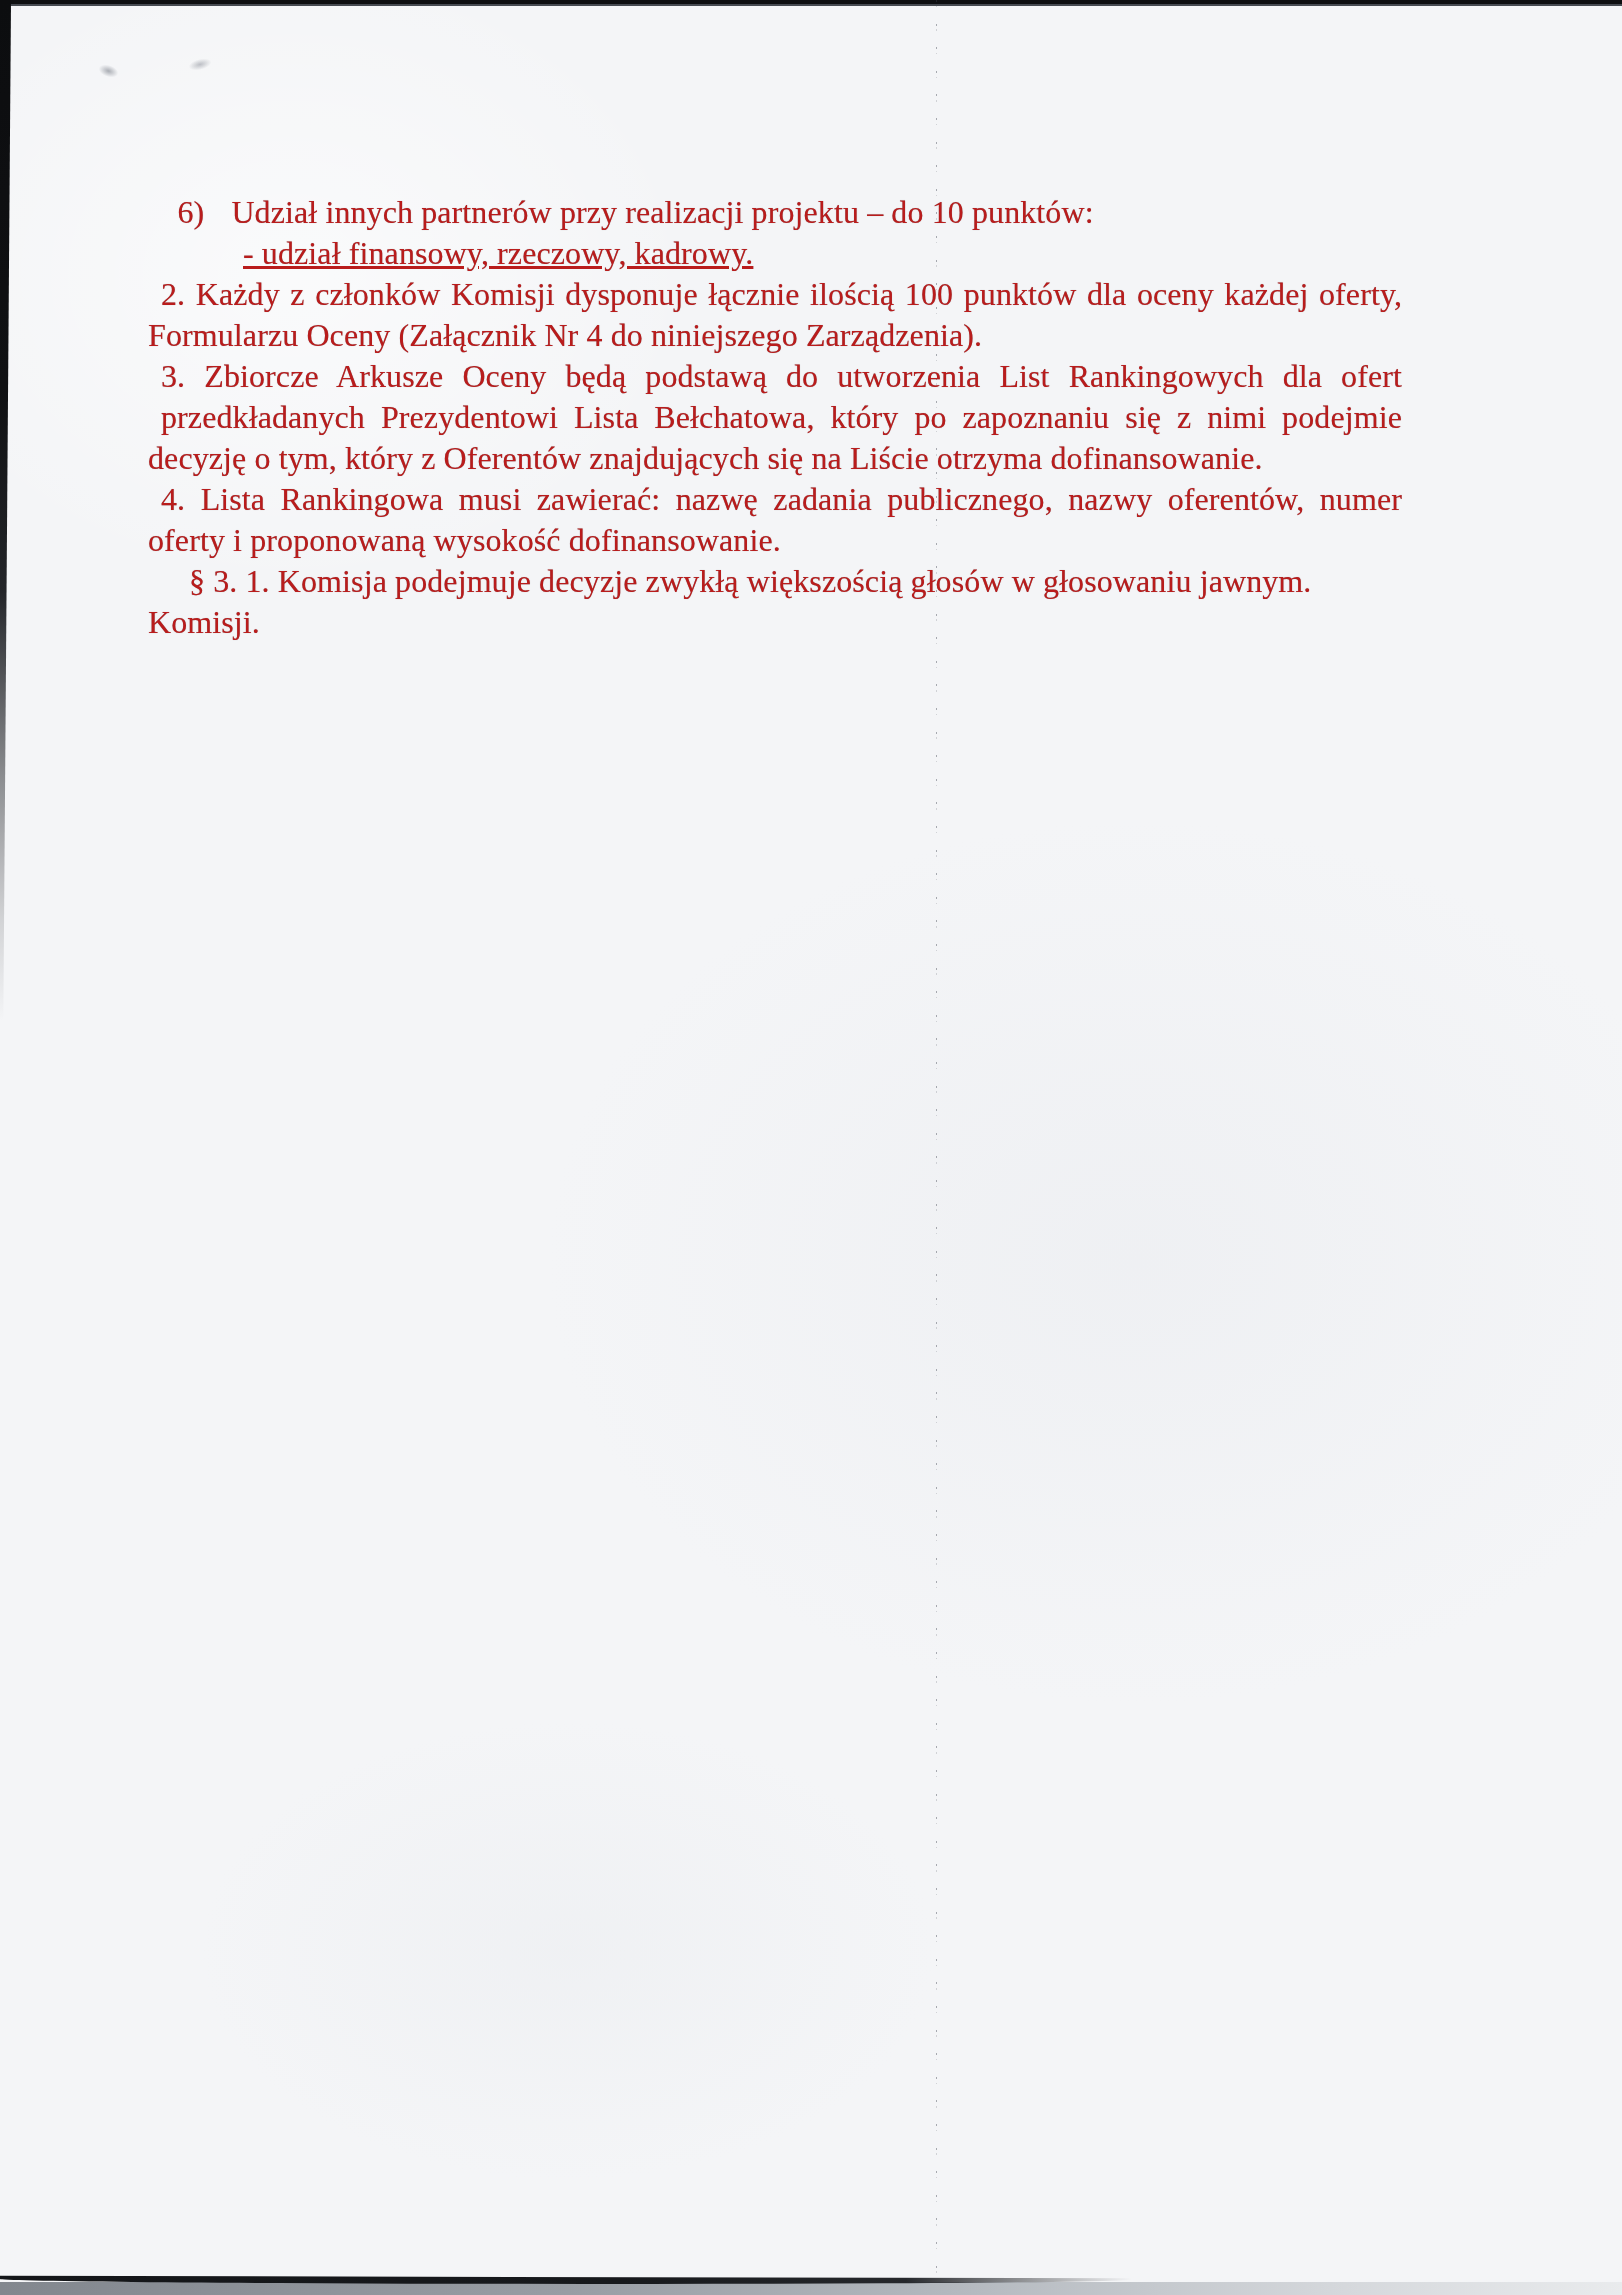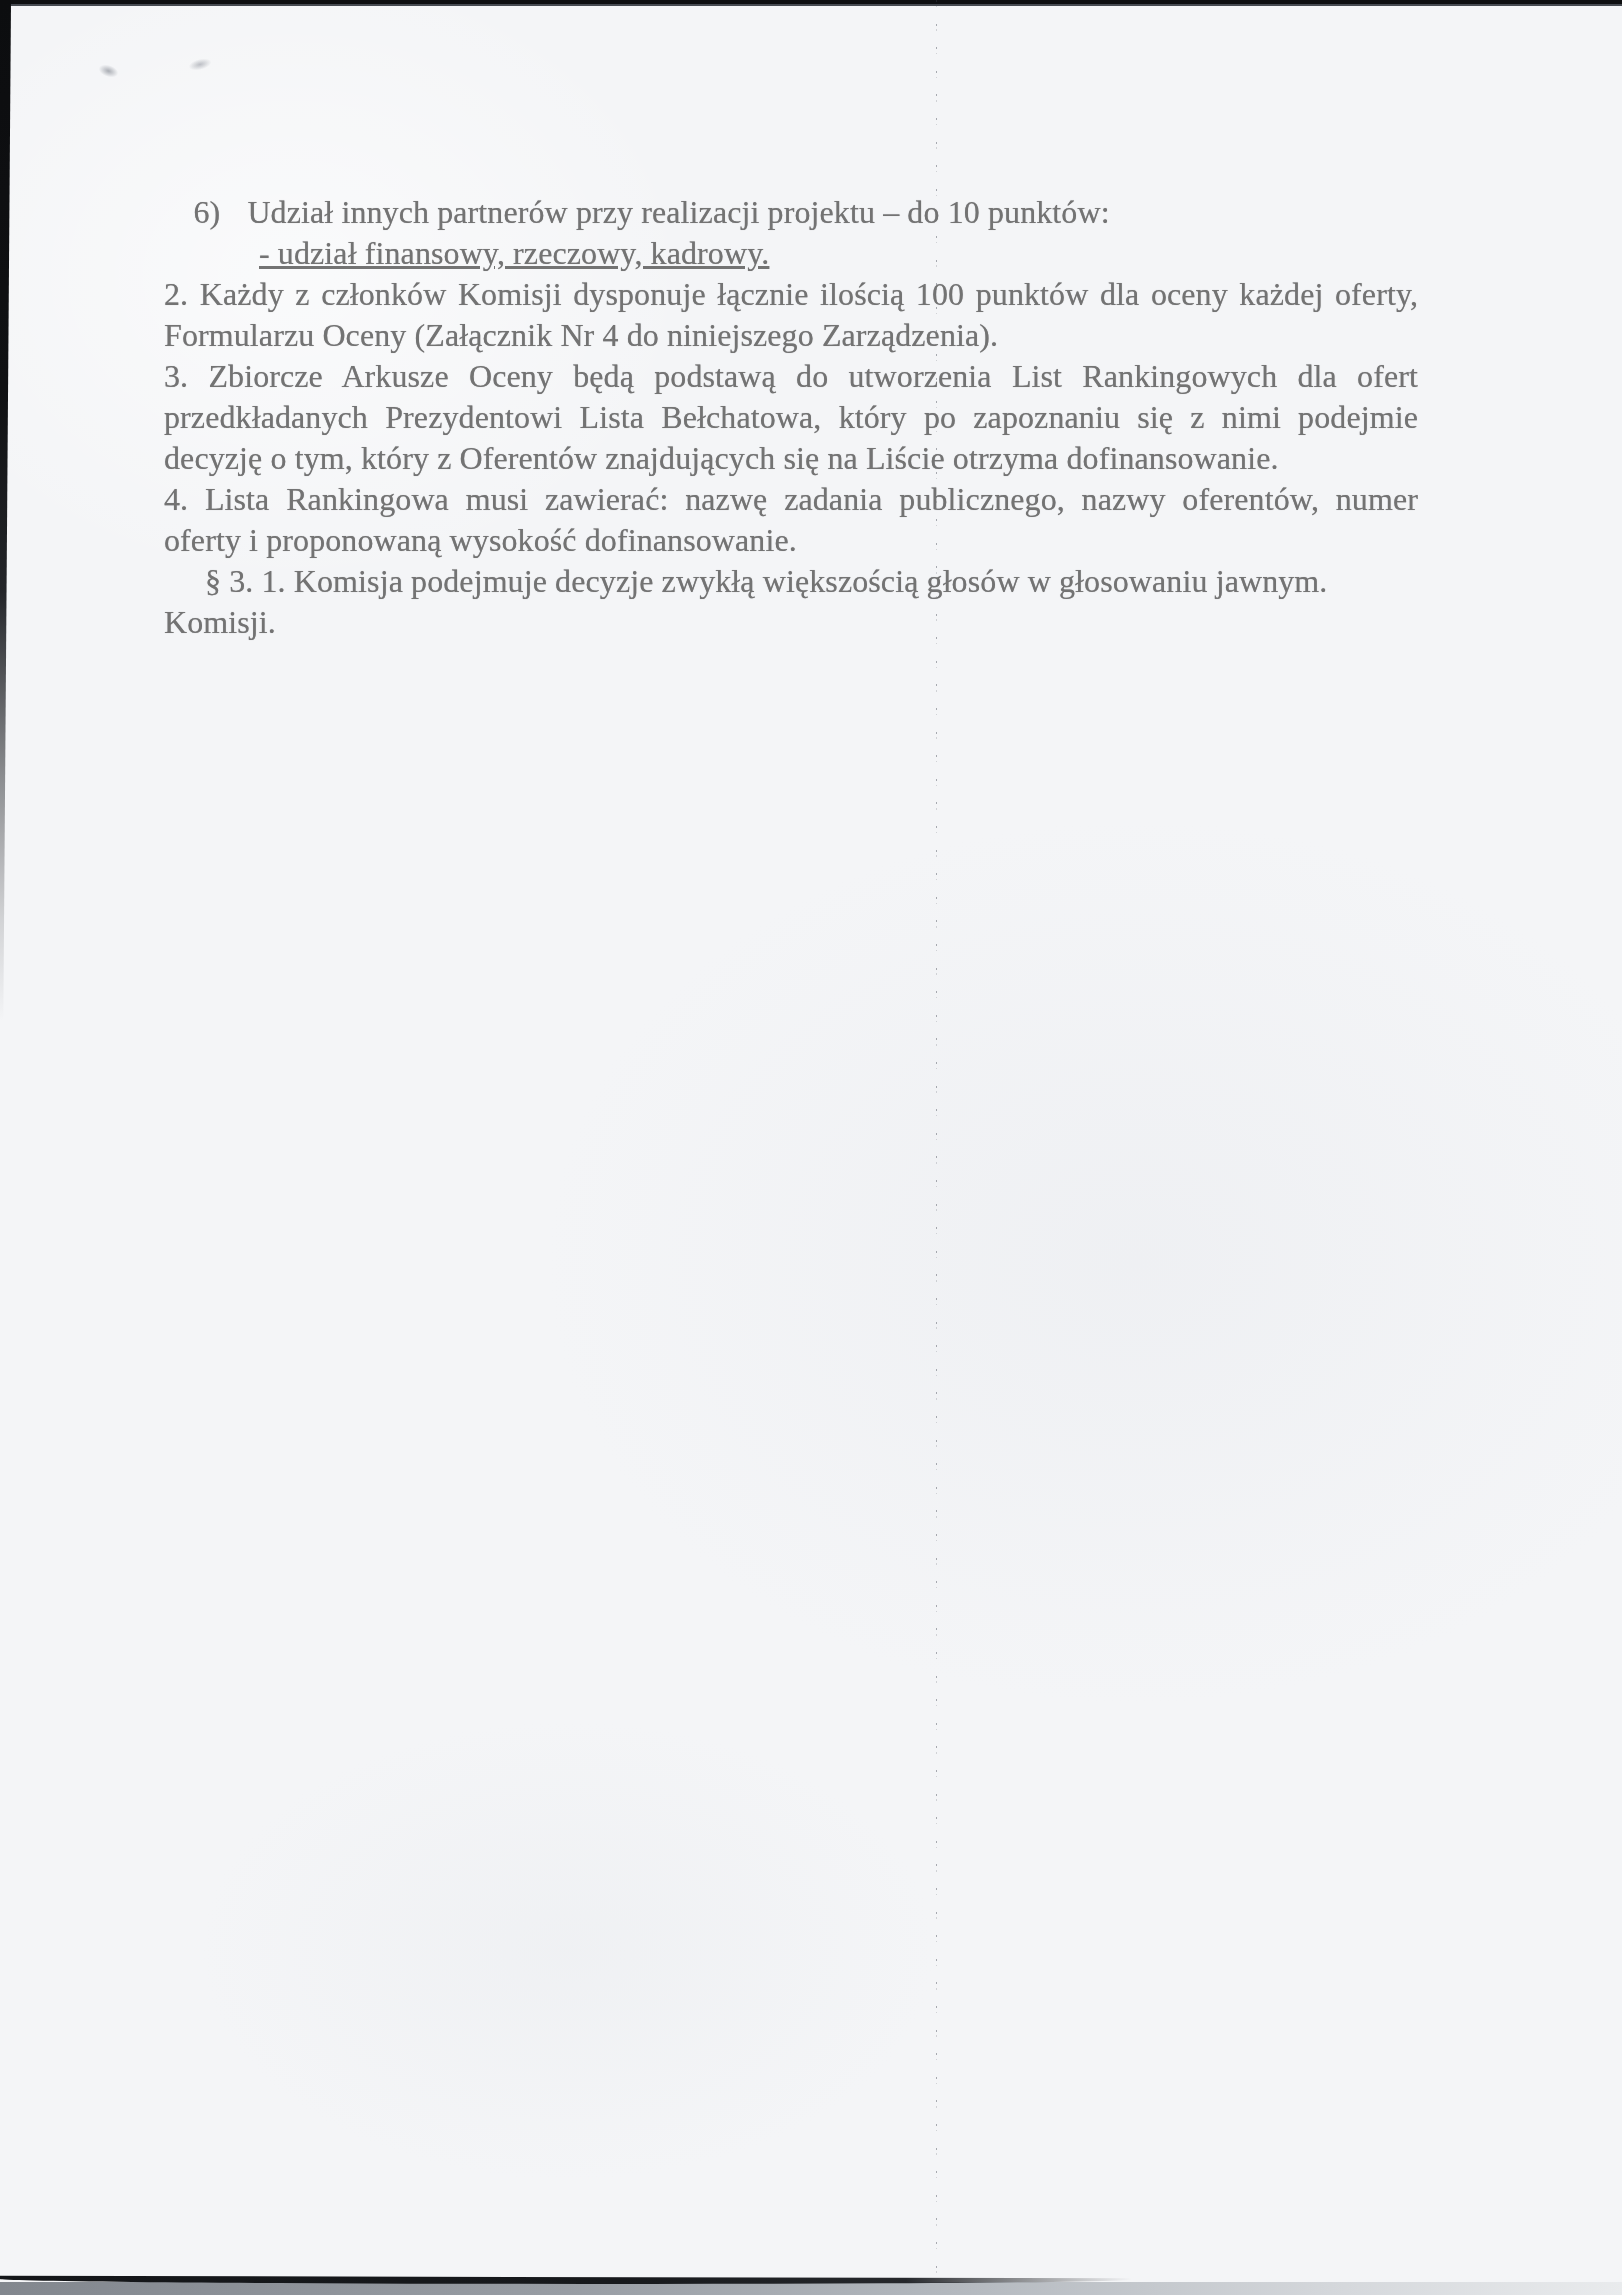--- a/index.html
+++ b/index.html
@@ -87,38 +87,39 @@
     width: 1132px; height: 6.5px;
     background: linear-gradient(to right,
       #141619 0%, #17191c 55%, #26282c 80%, rgba(38,40,44,0) 100%);
     border-radius: 0 0 60% 40% / 0 0 90% 60%;
     transform: rotate(0.12deg);
   }
 
   
   .textblock {
     position: absolute;
-    left: 164px; top: 192px;
+    left: 148px; top: 192px;
     width: 1254px;
     font-size: 32px;
-    color: #737373;
+    color: #b91c1c;
     text-shadow: 0 0 0.7px rgba(28,29,34,0.45);
     letter-spacing: 0.1px;
   }
   .line {
     height: 41px;
     line-height: 41px;
     overflow: hidden;
     white-space: nowrap;
     text-align: left;
   }
   .line.just {
     white-space: normal;
     text-align: justify;
     text-align-last: justify;
+    margin-left: 13px;
   }
   .ind-item { margin-left: 29.4px; }
   .ind-sub  { margin-left: 95px; text-decoration: underline; }
   .ind-par  { margin-left: 41px; }
   .marker {
     display: inline-block;
     width: 54px;
   }
 </style>
 </head>

